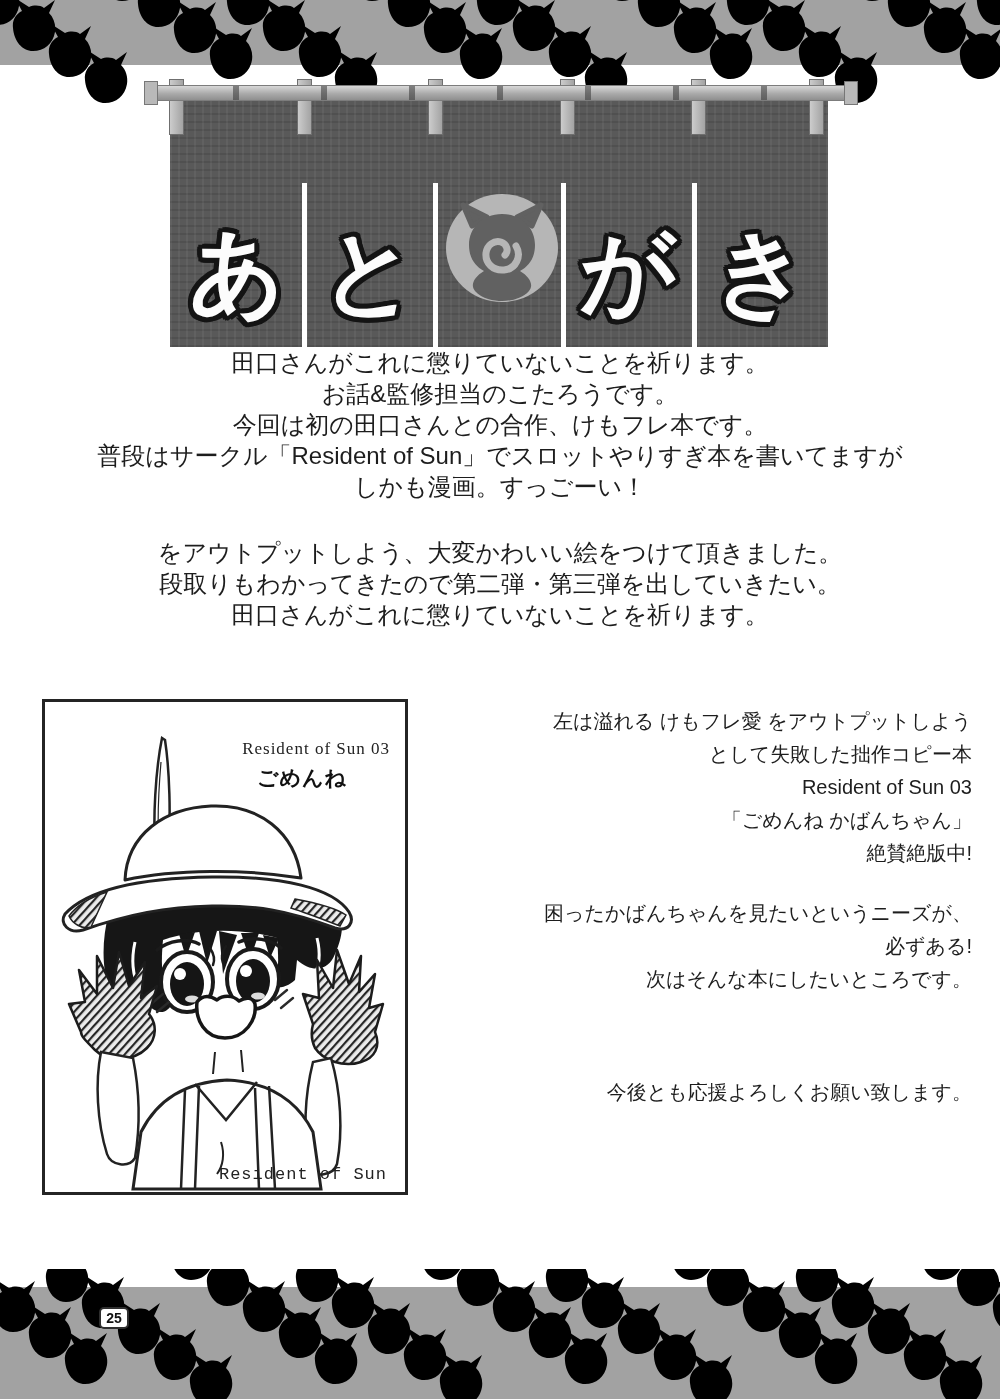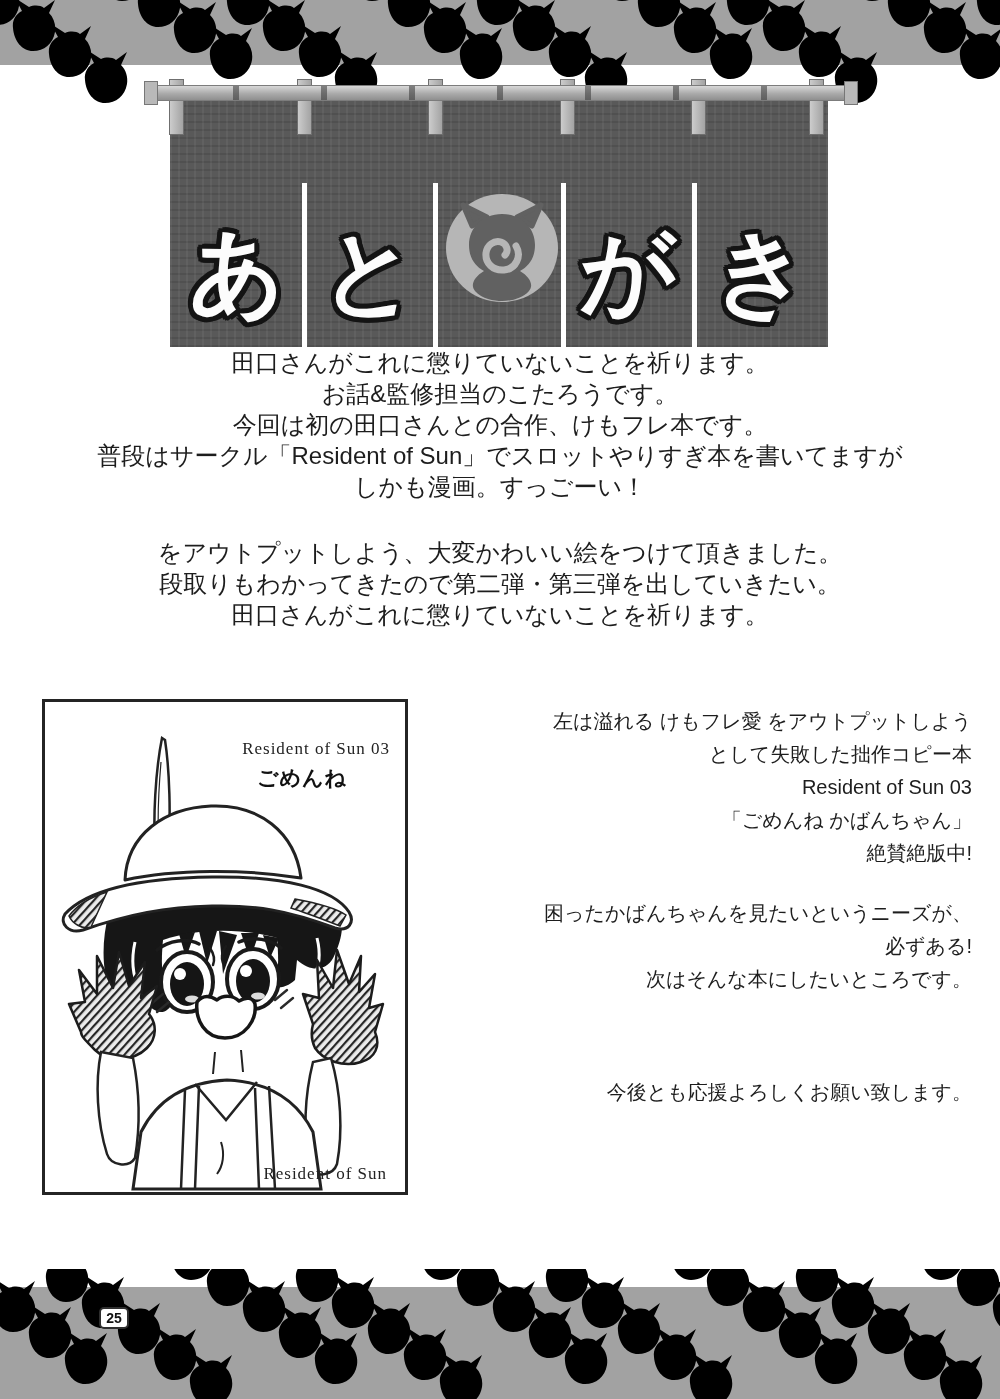--- a/index.html
+++ b/index.html
@@ -28,21 +28,21 @@
   .emblem{position:absolute;left:445px;top:193px;z-index:2;}
   
   .center-par{position:absolute;left:0;width:1000px;text-align:center;font-size:24px;line-height:31px;color:#1d1d1d;}
   .rcol{position:absolute;left:432px;width:540px;font-size:20px;line-height:33px;color:#1d1d1d;text-align:right;}
   .sig{padding-left:23px;}
   
   .bookbox{position:absolute;left:42px;top:699px;width:366px;height:496px;border:3px solid #242424;box-sizing:border-box;background:#fff;}
   .bb-series{position:absolute;top:37px;right:15px;font-family:"Liberation Serif","DejaVu Serif",serif;
              font-size:17px;letter-spacing:1px;color:#222;}
   .bb-title{position:absolute;left:212px;font-size:21px;font-weight:700;letter-spacing:1px;color:#111;}
-  .bb-footer{position:absolute;bottom:8px;right:18px;font-family:Liberation Serif, serif;
+  .bb-footer{position:absolute;bottom:8px;right:18px;font-family:Liberation Mono, monospace;
              font-size:17px;letter-spacing:1px;color:#222;}
   
   .pagenum{position:absolute;left:99px;top:1307px;width:30px;height:22px;background:#fff;border:2px solid #2e2e2e;
            border-radius:5px;box-sizing:border-box;z-index:6;text-align:center;
            font-size:14px;font-weight:700;line-height:18px;color:#111;}
 </style>
 </head>
 <body>
 
 <div class="page">

